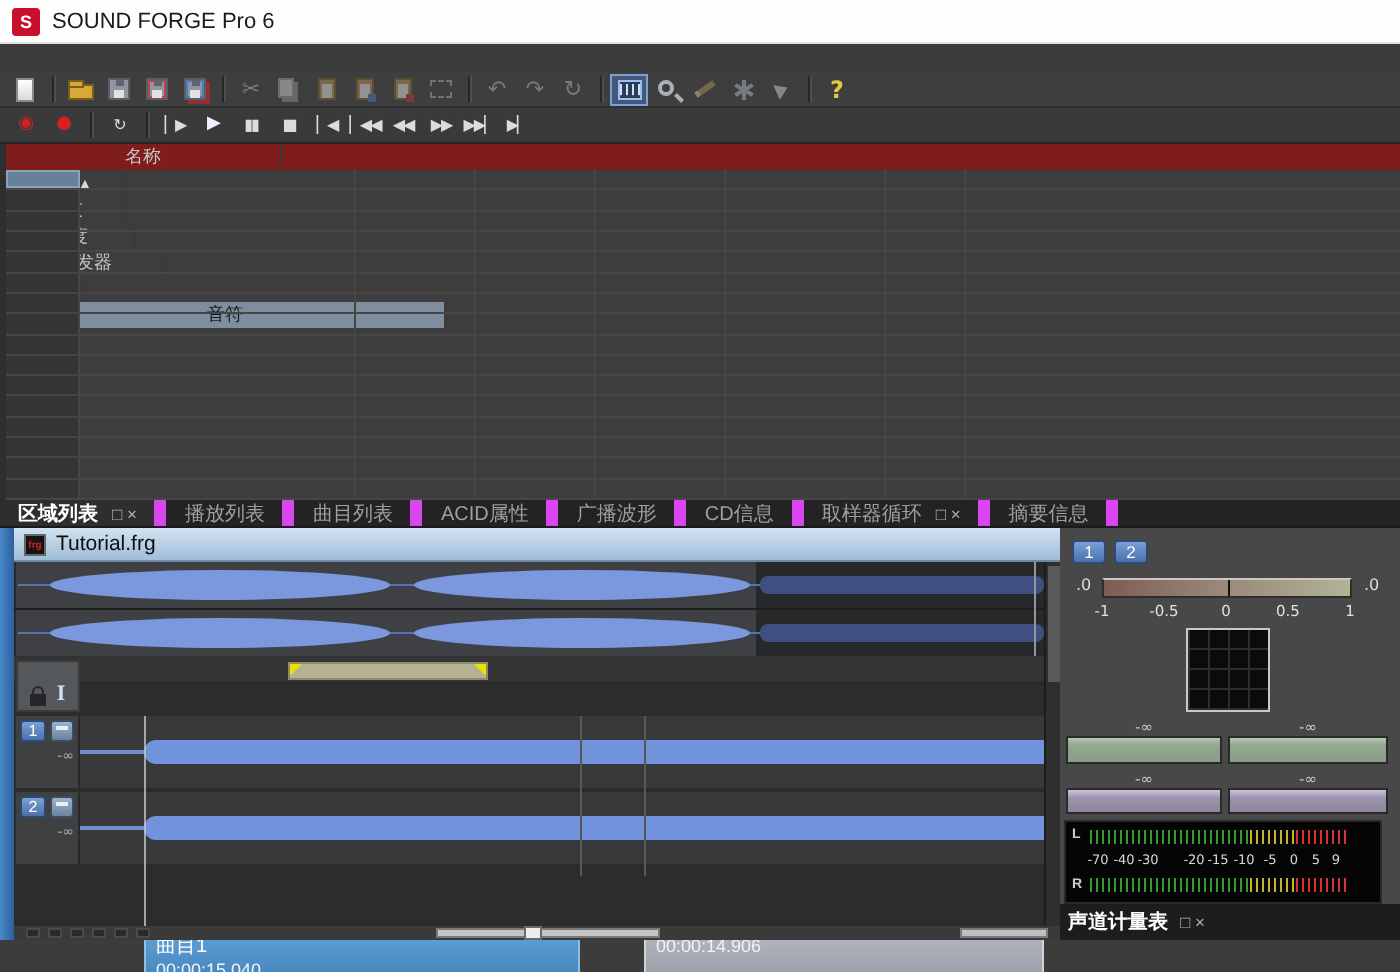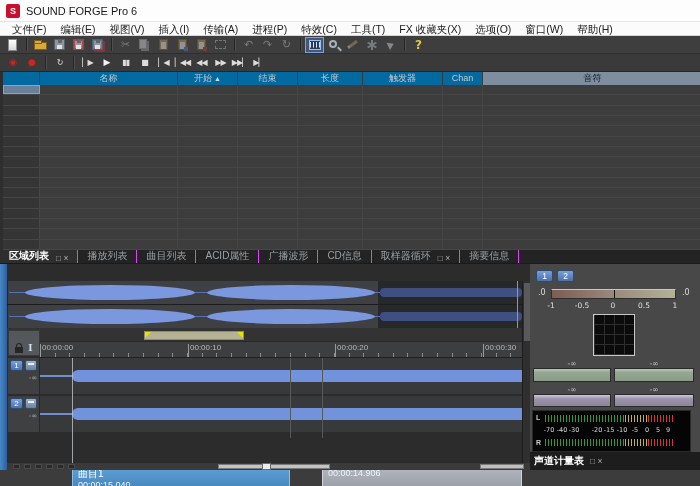--- a/index.html
+++ b/index.html
@@ -54,33 +54,33 @@
   .g-magic-wand-tool::before{content:"";position:absolute;left:0;top:0;width:2px;height:10px;background:#b0b8c0;transform:rotate(60deg);}
   .g-magic-wand-tool::after{content:"";position:absolute;left:0;top:0;width:2px;height:10px;background:#b0b8c0;transform:rotate(-60deg);}
   .g-envelope-tool{width:0;height:0;border-left:6px solid #c8d0d8;border-top:4px solid transparent;border-bottom:4px solid transparent;transform:rotate(-25deg);}
   .g-whats-this-help{color:#e8c838;font-weight:bold;font-size:12px;}
   .tr-g{font-family:"DejaVu Sans",sans-serif;font-size:8px;letter-spacing:-1px;color:#dcdcdc;line-height:1;white-space:nowrap;}
   .tr-g.red{color:#d42020;font-size:9px;}
   .tr-g.play{color:#eef4ff;font-size:9px;}
 
   
   .region{position:absolute;left:0;top:72px;width:700px;height:178px;background:#3d3d3d;border-left:3px solid #2e2e2e;}
-  .rl-header{display:flex;height:13px;background:#0369a1;}
+  .rl-header{display:flex;height:13px;background:#7f1d1d;flex-direction:column;}
   .rlh{flex:none;font-size:9px;color:#c6c6c6;text-align:center;line-height:13px;border-right:1px solid #3a3a3a;overflow:hidden;white-space:nowrap;}
   .rlh.hl{background:#7e8e9e;color:#141e28;}
   .rlh .sort{font-size:7px;margin-left:2px;color:#d8d8d8;}
   .rl-grid{position:absolute;left:0;top:13px;right:0;bottom:0;display:flex;flex-direction:column;}
   .rlrow{flex:1;display:flex;border-bottom:1px solid #464646;}
   .rlcell{flex:none;border-right:1px solid #464646;height:100%;}
   .rlcell.first{background:#353535;}
   .rlcell.sel{background:#68809a;border:1px solid #8ba2bc;}
 
   
   .ptabs{position:absolute;left:0;top:250px;width:700px;height:14px;background:#232323;display:flex;align-items:stretch;border-bottom:1px solid #1a1a1a;}
-  .ptab{display:flex;align-items:flex-end;padding:0 9px;font-size:10px;color:#9aa0a5;border-right:1px solid #d946ef;white-space:nowrap;}
+  .ptab{display:flex;align-items:center;padding:0 9px;font-size:10px;color:#9aa0a5;border-right:6px solid #d946ef;white-space:nowrap;}
   .ptab.active{color:#fff;font-weight:bold;background:#2e2e2e;}
   .ptab .ctrl{margin-left:7px;font-size:8.5px;color:#b0b0b0;font-weight:normal;}
 
   
   .doc{position:absolute;left:0;top:264px;width:530px;height:206px;background:#2c2c2c;}
   .doc-edge{position:absolute;left:0;top:0;width:7px;height:100%;background:linear-gradient(90deg,#4788c8,#2e5f9e);}
   .doc-title{position:absolute;left:7px;top:0;width:523px;height:17px;
       background:linear-gradient(#d3e3f2,#9fbcd8);display:flex;align-items:center;gap:5px;
       padding-left:5px;font-size:10.5px;color:#0e0e0e;border-bottom:1px solid #6f8aa6;}
   .frg-icon{width:11px;height:11px;background:#141414;border:1px solid #666;color:#d42020;
@@ -172,34 +172,20 @@
 </head>
 <body>
 
 <div id="app">
 
   <div class="titlebar">
     <div class="app-icon">S</div>
     <div class="app-title">SOUND FORGE Pro 6</div>
   </div>
 
-  <div class="menubar" id="menu-bar">
-      <div class="menu-item">文件(F)</div>
-      <div class="menu-item">编辑(E)</div>
-      <div class="menu-item">视图(V)</div>
-      <div class="menu-item">插入(I)</div>
-      <div class="menu-item">传输(A)</div>
-      <div class="menu-item">进程(P)</div>
-      <div class="menu-item">特效(C)</div>
-      <div class="menu-item">工具(T)</div>
-      <div class="menu-item">FX 收藏夹(X)</div>
-      <div class="menu-item">选项(O)</div>
-      <div class="menu-item">窗口(W)</div>
-      <div class="menu-item">帮助(H)</div>
-    </div>
 
   <div class="toolbar" id="main-toolbar">
       <div class="tb">
         <span class="g g-new-file"></span>
       </div>
       <div class="tbdiv"></div>
       <div class="tb">
         <span class="g g-open-file"></span>
       </div>
       <div class="tb">
@@ -504,20 +490,24 @@
         <span>取样器循环</span>
         <span class="ctrl">□ ×</span>
       </div>
       <div class="ptab">
         <span>摘要信息</span>
       </div>
     </div>
 
   <div class="doc">
     <div class="doc-edge"></div>
+    <div class="doc-title">
+      <div class="frg-icon">frg</div>
+      <span>Tutorial.frg</span>
+    </div>
 
     <div class="overview">
       <div class="ov-view"></div>
       <div class="ov-row" style="top:0">
         <div class="spindle" style="left:18px;width:170px;"></div>
         <div class="spindle" style="left:200px;width:168px;"></div>
         <div class="spindle dim" style="left:373px;width:142px;"></div>
       </div>
       <div class="ov-sep"></div>
       <div class="ov-row" style="top:24px">
@@ -529,26 +519,20 @@
     </div>
 
     <div class="loopbar">
       <div class="loop-region"></div>
     </div>
     <div class="ctrlbox">
       <div class="lock"></div>
       <div class="ibeam">I</div>
     </div>
 
-    <div class="ruler" id="time-ruler">
-        <span class="rlabel" style="left: 2px;">00:00:00</span>
-        <span class="rlabel" style="left: 150px;">00:00:10</span>
-        <span class="rlabel" style="left: 297px;">00:00:20</span>
-        <span class="rlabel" style="left: 445px;">00:00:30</span>
-      </div>
 
     <div class="lane-head" style="top:94px">
       <div class="lh-btns">
         <div class="num-btn">1</div>
         <div class="min-btn"></div>
       </div>
       <div class="gain-label">-∞</div>
     </div>
     <div class="lane-body" style="top:94px">
       <div class="preline"></div>

